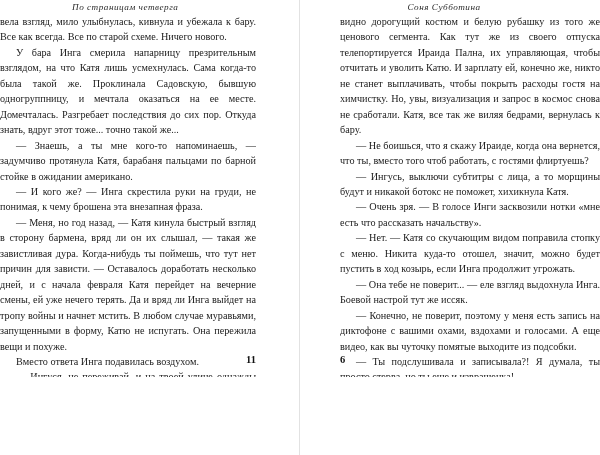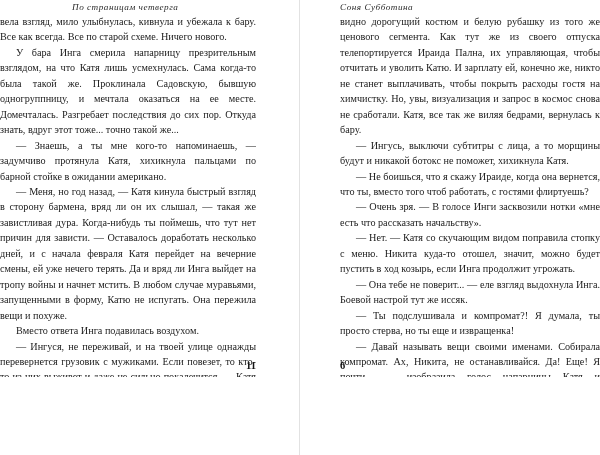--- a/index.html
+++ b/index.html
@@ -44,21 +44,21 @@
     font-style: italic;
     font-size: 9.2px;
     letter-spacing: 0.5px;
     color: #2a2a2a;
     height: 14px;
     line-height: 14px;
     white-space: nowrap;
     font-family: "Liberation Serif", "DejaVu Serif", serif;
   }
   .page-left .running-head { text-align: left; padding-left: 72px; }
-  .page-right .running-head { text-align: left; padding-right: 52px; }
+  .page-right .running-head { text-align: center; padding-right: 52px; }
 
   .body-text {
     font-size: 10.2px;
     line-height: 15.45px;
     text-align: justify;
     text-justify: inter-word;
     color: #1a1a1a;
     margin: 0;
     -webkit-font-smoothing: none;
   }
@@ -67,58 +67,60 @@
     text-indent: 16px;
     hyphens: manual;
   }
   .body-text p.cont {
     text-indent: 0;
     font-family: Liberation Serif, serif;
   }
 
   .folio {
     position: absolute;
-    bottom: 6px;
+    bottom: 12px;
     font-size: 10.5px;
     font-weight: bold;
     color: #121212;
   }
   .page-left .folio  { right: 44px; }
   .page-right .folio { left: 40px; }
 </style>
 </head>
 <body>
 
 <div class="spread">
 
   <div class="page page-left">
     <div class="running-head">По страницам четверга</div>
     <div class="body-text">
       <p class="cont">вела взгляд, мило улыбнулась, кивнула и убежала к бару. Все как всегда. Все по старой схеме. Ничего нового.</p>
       <p>У бара Инга смерила напарницу презрительным взглядом, на что Катя лишь усмехнулась. Сама когда-то была такой же. Проклинала Садовскую, бывшую одногруппницу, и мечтала оказаться на ее месте. Домечталась. Разгребает последствия до сих пор. Откуда знать, вдруг этот тоже... точно такой же...</p>
-      <p>— Знаешь, а ты мне кого-то напоминаешь, — задумчиво протянула Катя, хихикнула пальцами по барной стойке в ожидании американо.</p>
+      <p>— Знаешь, а ты мне кого-то напоминаешь, — задумчиво протянула Катя, барабаня пальцами по барной стойке в ожидании американо.</p>
+      <p>— И кого же? — Инга скрестила руки на груди, не понимая, к чему брошена эта внезапная фраза.</p>
       <p>— Меня, но год назад, — Катя кинула быстрый взгляд в сторону бармена, вряд ли он их слышал, — такая же завистливая дура. Когда-нибудь ты поймешь, что тут нет причин для зависти. — Оставалось доработать несколько дней, и с начала февраля Катя перейдет на вечерние смены, ей уже нечего терять. Да и вряд ли Инга выйдет на тропу войны и начнет мстить. В любом случае муравьями, запущенными в форму, Катю не испугать. Она пережила вещи и похуже.</p>
       <p>Вместо ответа Инга подавилась воздухом.</p>
       <p>— Ингуся, не переживай, и на твоей улице однажды перевернется грузовик с мужиками. Если повезет, то кто-то из них выживет и даже не сильно покалечится, — Катя подмигнула напарнице. — Спасибо, Никит, — обратилась она к бармену и лучезарно улыбнулась, прежде чем поставить американо на поднос.</p>
 
     </div>
     <div class="folio">11</div>
   </div>
 
   <div class="gutter-rule"></div>
 
   <div class="page page-right">
     <div class="running-head">Соня Субботина</div>
     <div class="body-text">
       <p class="cont">видно дорогущий костюм и белую рубашку из того же ценового сегмента. Как тут же из своего отпуска телепортируется Ираида Пална, их управляющая, чтобы отчитать и уволить Катю. И зарплату ей, конечно же, никто не станет выплачивать, чтобы покрыть расходы гостя на химчистку. Но, увы, визуализация и запрос в космос снова не сработали. Катя, все так же виляя бедрами, вернулась к бару.</p>
+      <p>— Не боишься, что я скажу Ираиде, когда она вернется, что ты, вместо того чтоб работать, с гостями флиртуешь?</p>
       <p>— Ингусь, выключи субтитры с лица, а то морщины будут и никакой ботокс не поможет,    хихикнула Катя.</p>
-      <p>— Не боишься, что я скажу Ираиде, когда она вернется, что ты, вместо того чтоб работать, с гостями флиртуешь?</p>
       <p>— Очень зря. — В голосе Инги засквозили нотки «мне есть что рассказать начальству».</p>
       <p>— Нет. — Катя со скучающим видом поправила стопку с меню. Никита куда-то отошел, значит, можно будет пустить в ход козырь, если Инга продолжит угрожать.</p>
       <p>— Она тебе не поверит... — еле взгляд выдохнула Инга. Боевой настрой тут же иссяк.</p>
-      <p>— Ты подслушивала и компромат?! Я думала, ты просто стерва, но ты еще и извращенка!</p>
+      <p>— Конечно, не поверит, поэтому у меня есть запись на диктофоне с вашими охами, вздохами и голосами. А еще видео, как вы чуточку помятые выходите из подсобки.</p>
+      <p>— Ты подслушивала и записывала?! Я думала, ты просто стерва, но ты еще и извращенка!</p>
       <p>— Давай называть вещи своими именами. Собирала компромат. Ах, Никита, не останавливайся. Да! Еще! Я почти... — изобразила голос напарницы Катя и рассмеялась.</p>
 
     </div>
     <div class="folio">6</div>
   </div>
 
 </div>
 
 </body></html>

